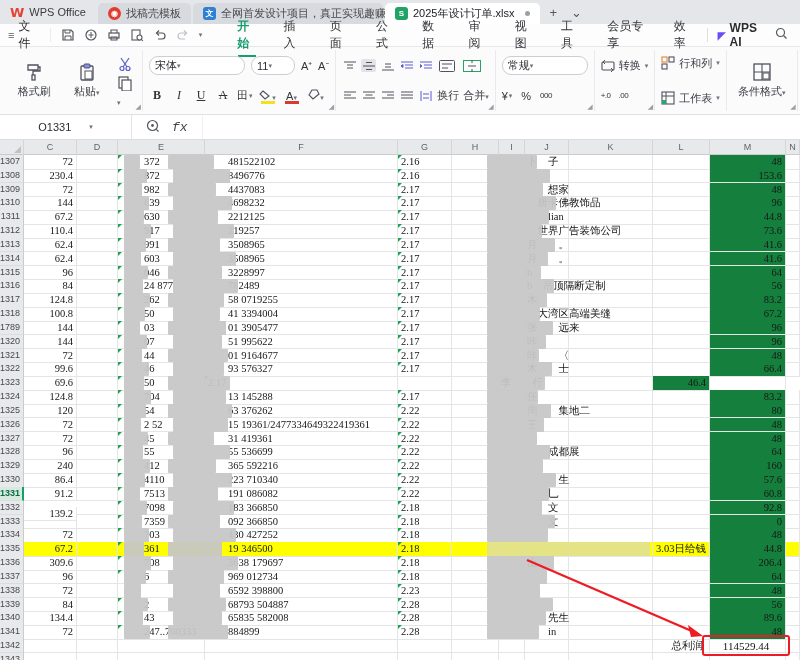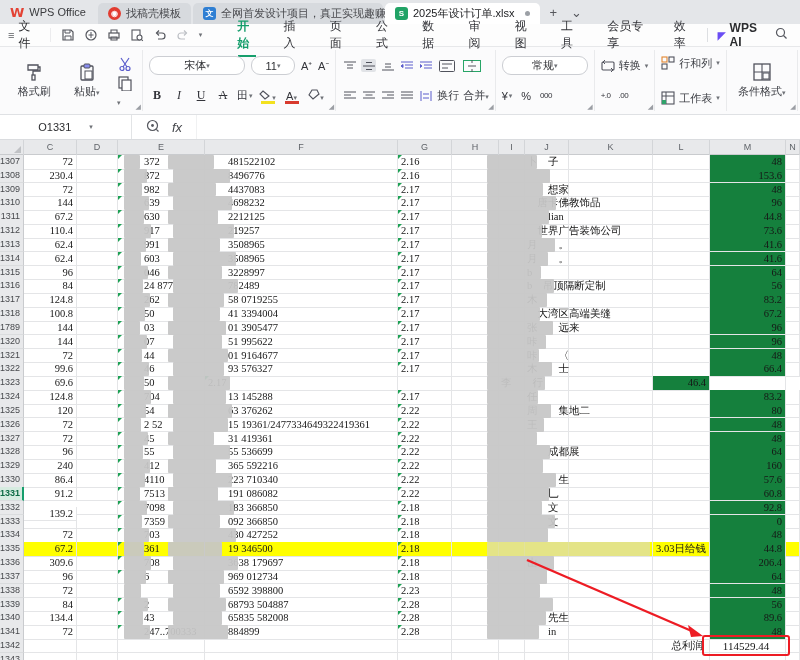--- a/index.html
+++ b/index.html
@@ -41,41 +41,41 @@
   .toolbar { height:68px; background:#fbfbfc; border-bottom:1px solid #dfe1e4; display:flex; align-items:stretch; padding:3px 0 3px 6px; overflow:hidden; }
   .tgroup { display:flex; flex-direction:column; justify-content:space-between; padding:2px 6px; position:relative; }
   .tgroup + .tgroup { border-left:1px solid #e9eaec; }
   .launcher { position:absolute; right:1px; bottom:0; font-size:7px; color:#9b9ea4; }
   .trow { display:flex; align-items:center; gap:6px; height:27px; }
   .bigbtn { display:flex; flex-direction:column; align-items:center; justify-content:center; gap:2px; width:46px; height:56px; font-size:11px; color:#3c3e44; }
   .bigbtn svg { display:block; }
   .hgroup { display:flex; gap:8px; }
   .minicol { display:flex; flex-direction:column; justify-content:space-between; height:56px; padding:4px 0; }
   .caret { font-size:7px; color:#6f7277; }
-  .selectbox { display:flex; align-items:center; justify-content:center; border:1px solid #ccced3; border-radius:9px;
+  .selectbox { display:flex; align-items:center; justify-content:flex-start; border:1px solid #ccced3; border-radius:9px;
                background:#fff; height:19px; padding:0 5px; font-size:11px; color:#2e2f33; }
   .fmt { font-family:"Liberation Serif",serif; font-size:12px; color:#33343a; width:16px; text-align:center; }
   .fmt.b { font-weight:bold; }
   .fmt.i { font-style:italic; }
   .fmt.u { text-decoration:underline; }
   .fmt.s { text-decoration:line-through; }
   .colorbtn { position:relative; width:18px; text-align:center; font-size:11px; color:#33343a; }
   .colorbtn .bar { position:absolute; left:2px; right:2px; bottom:-2px; height:3px; }
   .alico { width:15px; height:13px; display:flex; align-items:center; justify-content:center; border-radius:2px; }
   .alico.on { background:#e1e3e7; }
   .smalllabel { font-size:11px; color:#3c3e44; white-space:nowrap; }
   .numbtn { font-size:11px; color:#33343a; display:flex; align-items:center; gap:1px; }
   .tiny { font-size:8px; letter-spacing:-0.5px; }
   .rowbtn { display:flex; align-items:center; gap:4px; font-size:11px; color:#3c3e44; white-space:nowrap; height:22px; }
 
   
   .formulabar { height:25px; display:flex; align-items:stretch; border-bottom:1px solid #dadcdf; background:#fff; }
   .namebox { width:132px; display:flex; align-items:center; justify-content:center; gap:18px; border-right:1px solid #e2e4e6; font-size:11px; color:#2b2c2f; }
   .fbicons { display:flex; align-items:center; gap:12px; padding:0 14px; }
-  .fx { font-family:Liberation Sans, sans-serif; font-style:italic; font-size:13px; color:#44464b; }
+  .fx { font-family:Liberation Mono, monospace; font-style:italic; font-size:13px; color:#44464b; }
   .fbinput { flex:1; border-left:1px solid #f0f1f2; }
 
   
   .sheetwrap { position:relative; height:520px; overflow:hidden; }
   .colheads, .row { display:grid; grid-template-columns:24px 53px 41px 87px 193px 54px 47px 26px 44px 84px 57px 76px 14px; }
   .colheads { height:15px; background:#e8e9eb; border-bottom:1px solid #c9cbce; }
   .ch { font-size:9px; color:#5f6368; text-align:center; line-height:15px; border-right:1px solid #d3d5d8; position:relative; }
   .ch.corner::after { content:""; position:absolute; right:2px; bottom:2px; border-style:solid; border-width:0 0 7px 7px; border-color:transparent transparent #c0c2c5 transparent; }
   .grid { position:relative; }
   .row { height:13.83px; position:relative; }

